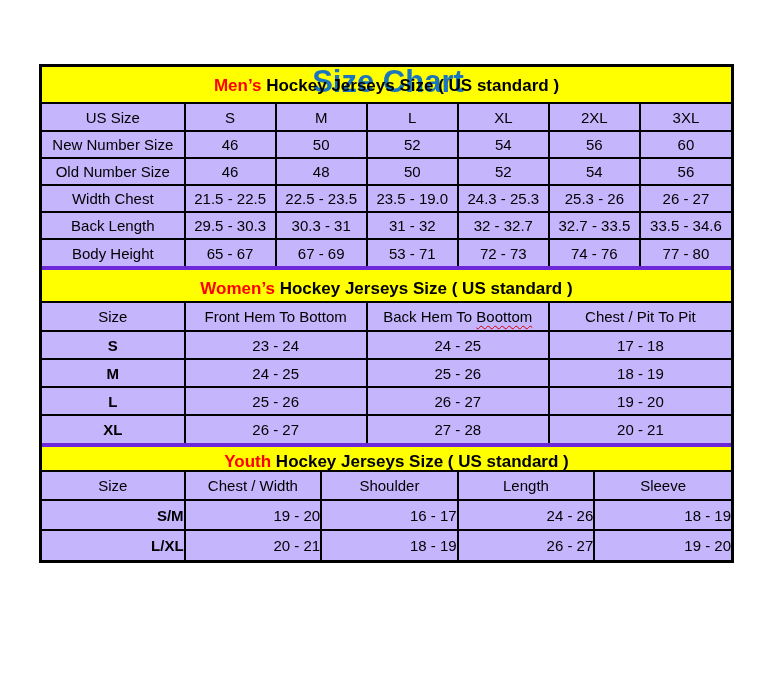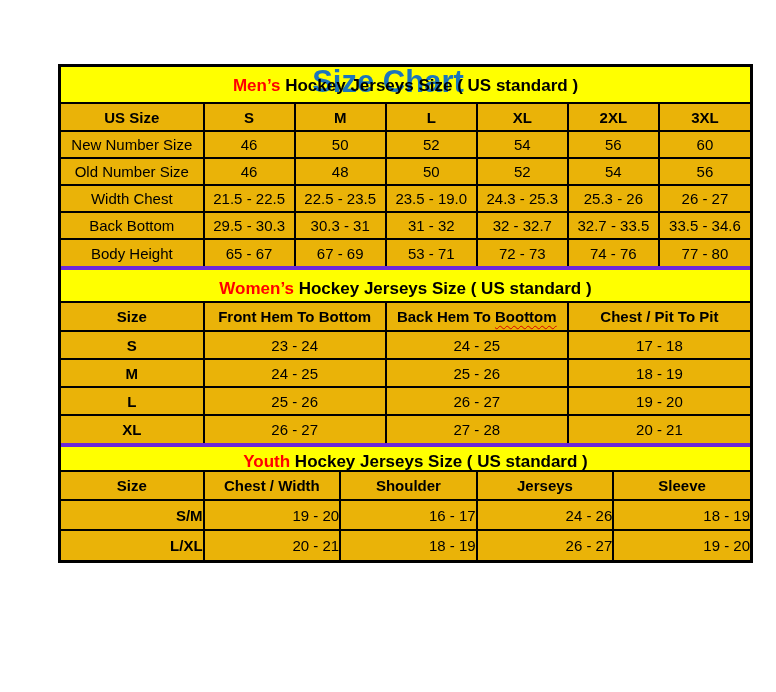--- a/index.html
+++ b/index.html
@@ -19,25 +19,25 @@
     margin: 0;
     padding-top: 64px;
     height: 58px;
     text-align: center;
     font-size: 31px;
     font-weight: bold;
     color: #1b75bc;
     letter-spacing: 0px;
   }
   .chart-wrapper {
-    margin-left: 58px;
+    margin-left: 39px;
     margin-top: 0;
     width: 695px;
     border: 3px solid #000000;
-    background: #eab308;
+    background: #c4b5fd;
   }
   .banner {
     background: #ffff00;
     text-align: center;
     font-weight: bold;
     font-size: 17px;
     height: 37px;
     line-height: 37px;
     border-bottom: 2px solid #000000;
     white-space: pre;
@@ -60,21 +60,21 @@
   }
   th, td {
     border: 2px solid #000000;
     text-align: center;
     vertical-align: middle;
     padding: 0;
     font-size: 15px;
     overflow: hidden;
     white-space: nowrap;
   }
-  th { font-weight: bold; }
+  th { font-weight: normal; }
   td { font-weight: normal; }
   .mens-table th, .mens-table td { height: 27px; }
   .womens-table th { height: 28px; }
   .womens-table td { height: 28px; }
   .youth-table th { height: 28px; }
   .youth-table td { height: 30px; text-align: right; }
   .womens-table td.row-label,
   .youth-table td.row-label { font-weight: bold; }
   .squiggle {
     text-decoration: underline;
@@ -134,21 +134,21 @@
     <tr>
       <td class="row-label">Width Chest</td>
       <td>21.5 - 22.5</td>
       <td>22.5 - 23.5</td>
       <td>23.5 - 19.0</td>
       <td>24.3 - 25.3</td>
       <td>25.3 - 26</td>
       <td>26 - 27</td>
     </tr>
     <tr>
-      <td class="row-label">Back Bottom</td>
+      <td class="row-label">Back Length</td>
       <td>29.5 - 30.3</td>
       <td>30.3 - 31</td>
       <td>31 - 32</td>
       <td>32 - 32.7</td>
       <td>32.7 - 33.5</td>
       <td>33.5 - 34.6</td>
     </tr>
     <tr>
       <td class="row-label">Body Height</td>
       <td>65 - 67</td>
@@ -212,21 +212,21 @@
       <col style="width:19.82%">
         <col style="width:19.82%">
         <col style="width:19.82%">
         <col style="width:19.84%">
     </colgroup>
     <tbody>
         <tr>
       <th>Size</th>
       <th>Chest / Width</th>
       <th>Shoulder</th>
-      <th>Jerseys</th>
+      <th>Length</th>
       <th>Sleeve</th>
     </tr>
     <tr>
       <td class="row-label">S/M</td>
       <td>19 - 20</td>
       <td>16 - 17</td>
       <td>24 - 26</td>
       <td>18 - 19</td>
     </tr>
     <tr>

